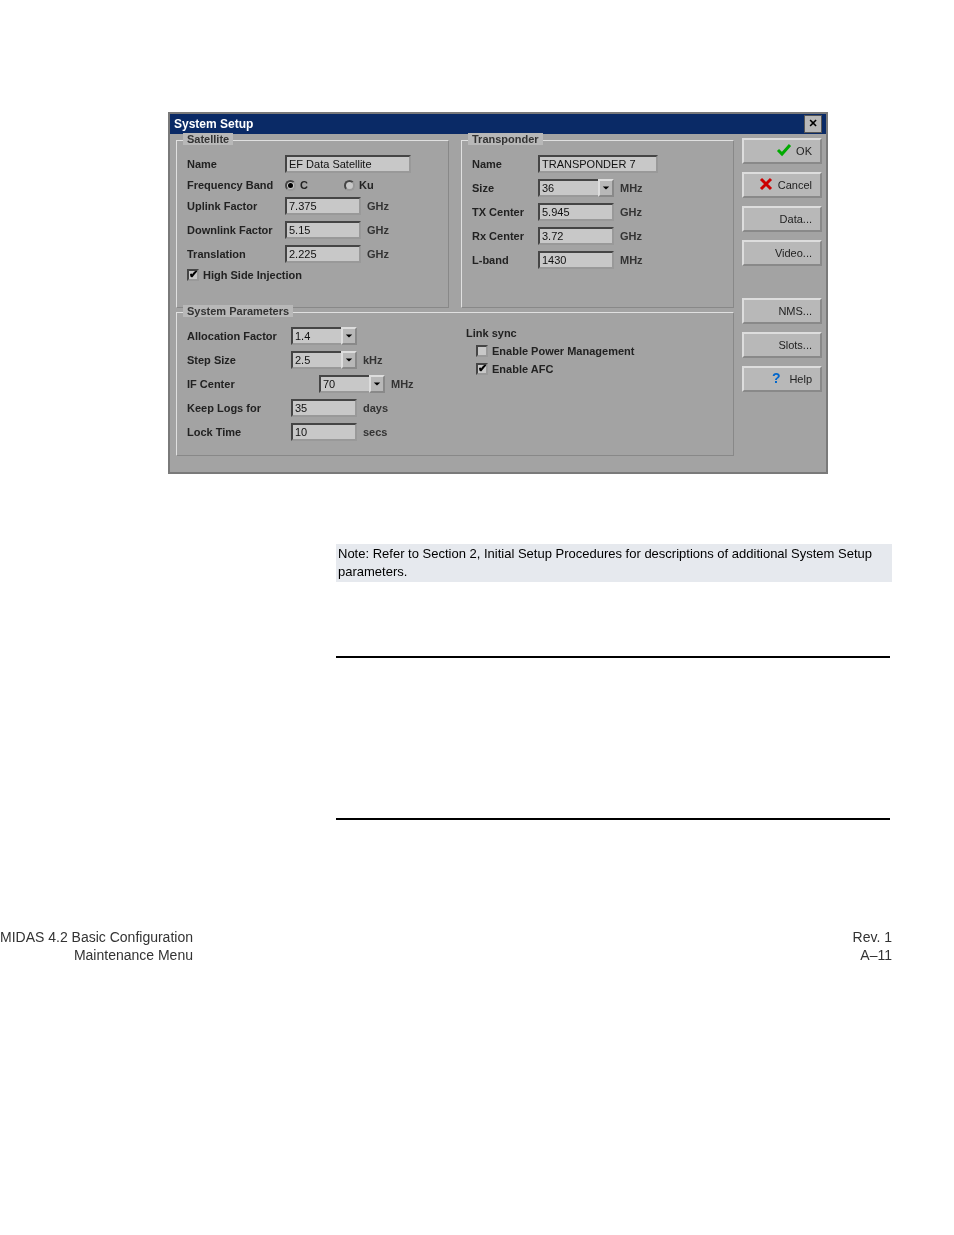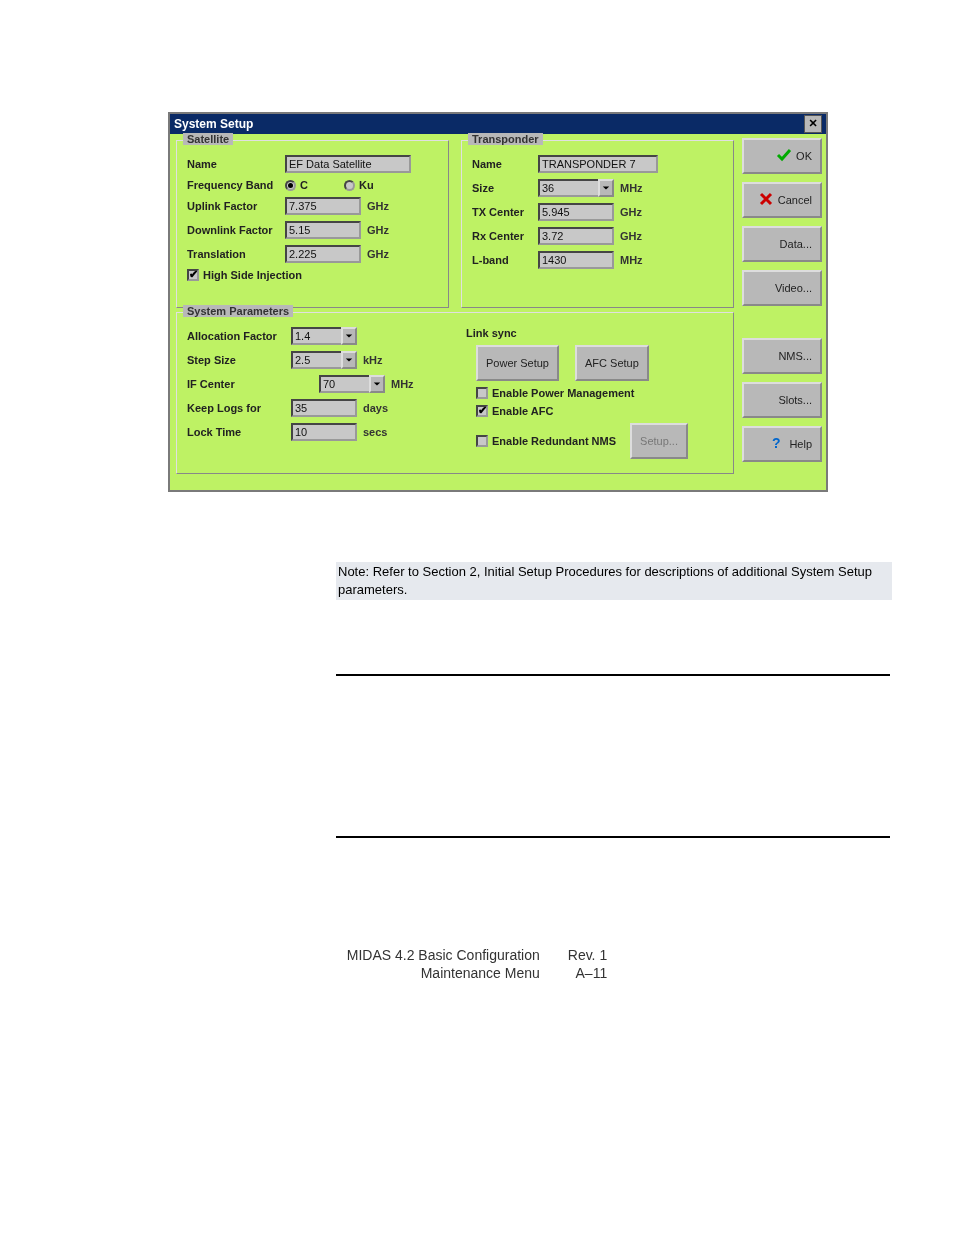--- a/index.html
+++ b/index.html
@@ -6,21 +6,21 @@
   body{
     font-family: Arial, Helvetica, sans-serif;
     font-size:12px;
     color:#000;
     width:954px;
   }
   
   .dialog{
     margin:112px 0 0 168px;
     width:656px;
-    background:#bef264;
+    background:#a3a3a3;
     border:2px solid #7a7a7a;
     position:relative;
   }
   .titlebar{
     height:20px;
     background:#0a2a66;
     color:#fff;
     font-weight:bold;
     display:flex;
     align-items:center;
@@ -110,21 +110,21 @@
     box-sizing:border-box;position:relative;
   }
   .check .box.ck::after{
     content:"✔";position:absolute;top:-3px;left:0;font-size:11px;color:#000;
   }
   .btn{
     height:22px;
     background:#b8b8b8;
     border:2px outset #ddd;
     font-size:11px;
-    padding:16px 8px;
+    padding:1px 8px;
     cursor:pointer;
     display:inline-flex;
     align-items:center;
     justify-content:center;
     gap:4px;
     color:#222;
   }
   .btn.disabled{color:#777;}
   .side .btn{width:100%;margin-bottom:8px;justify-content:flex-end;height:26px;}
   .side-gap{height:24px;}
@@ -146,21 +146,22 @@
   .note b{font-weight:normal;}
   hr.sep{
     border:none;border-top:2px solid #000;
     margin:0 0 0 336px;width:554px;
   }
   .gap1{height:74px;}
   .gap2{height:160px;}
   .footer{
     margin:108px 0 0 0;
     display:flex;
-    justify-content:center;
+    justify-content:space-between;
+    padding-right:62px;
     font-family:Arial,Helvetica,sans-serif;
   }
   .footer .col{font-size:14px;text-align:right;color:#333;line-height:18px;}
   .footer .col+.col{margin-left:28px;}
 </style>
 </head>
 <body>
 
 <div class="dialog">
   <div class="titlebar">
@@ -299,48 +300,31 @@
               <span class="lbl" style="width:98px">Lock Time</span>
               <input class="input" style="width: 66px;" value="10">
               <span class="unit">secs</span>
             </div>
           </div>
 
           <div style="flex:1">
             <div class="frow">
                 <span class="sub-group-title">Link sync</span>
               </div>
-            <div class="frow" style="gap:16px;margin-left:10px">
-              <button class="btn">
-                  <span>Power Setup</span>
-                </button>
-              <button class="btn">
-                  <span>AFC Setup</span>
-                </button>
-            </div>
             <div class="frow" style="margin-left:10px">
               <span class="check">
                   <span class="box"></span>
                   <span>Enable Power Management</span>
                 </span>
             </div>
             <div class="frow" style="margin-left:10px">
               <span class="check">
                   <span class="box ck"></span>
                   <span>Enable AFC</span>
                 </span>
-            </div>
-            <div class="frow" style="margin-left:10px;gap:14px">
-              <span class="check">
-                  <span class="box"></span>
-                  <span>Enable Redundant NMS</span>
-                </span>
-              <button class="btn disabled">
-                  <span>Setup...</span>
-                </button>
             </div>
           </div>
         </div>
       </div>
     </div>
 
     <div class="side">
       <button class="btn">
         <span class="ok-ico"><svg viewBox="0 0 16 16">
               <path d="M2 8 L6 12 L14 3" stroke="#0a0" stroke-width="3" fill="none"></path>

